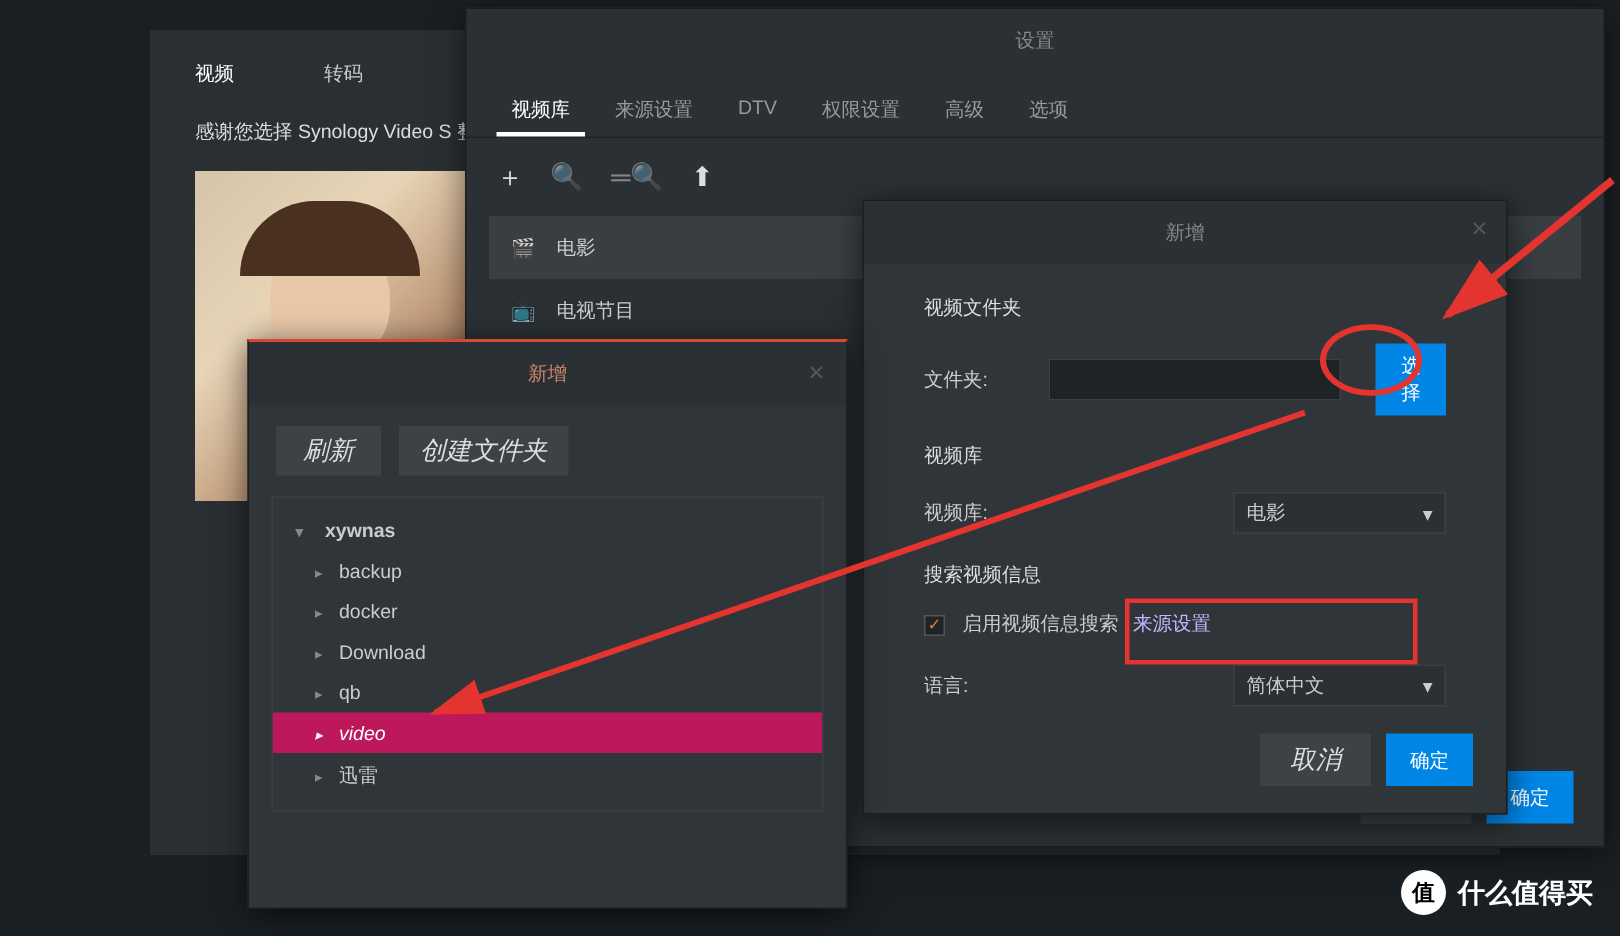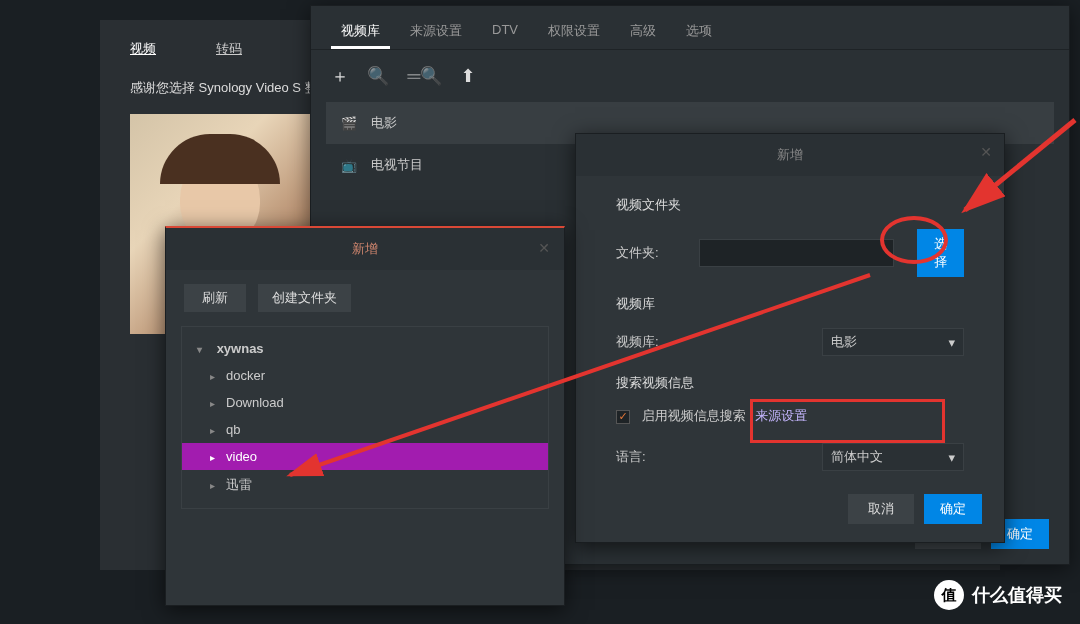--- a/index.html
+++ b/index.html
@@ -1,21 +1,21 @@
 <!DOCTYPE html>
 <html><head>
 <meta charset="utf-8">
 <style>
 * { margin: 0; padding: 0; box-sizing: border-box; font-family: "Microsoft YaHei", sans-serif; }
 body { background: #1a1f23; width: 1080px; height: 624px; overflow: hidden; position: relative; color: #ccc; font-size: 13px; }
 
 
 .bg-window { position: absolute; left: 100px; top: 20px; width: 900px; height: 550px; background: #2a2f33; }
 .bg-tabs { display: flex; gap: 60px; padding: 20px 30px; color: #aaa; }
-.bg-tab { color: #ccc; text-decoration: underline; }
+.bg-tab { color: #ccc; }
 .bg-tab.active { color: #fff; }
 .bg-desc { padding: 0 30px 15px; color: #ddd; line-height: 1.6; }
 .bg-img { margin: 0 30px; width: 240px; height: 220px; background: linear-gradient(135deg, #d4c4a8 0%, #e8d5b8 30%, #b89070 60%, #8b6f4f 100%); position: relative; overflow: hidden; }
 .bg-img::before { content: ""; position: absolute; left: 50px; top: 40px; width: 80px; height: 90px; background: #e8c8a8; border-radius: 50% 50% 45% 45%; }
 .bg-img::after { content: ""; position: absolute; left: 30px; top: 20px; width: 120px; height: 50px; background: #4a3020; border-radius: 60px 60px 0 0; }
 
 
 .settings-window { position: absolute; left: 310px; top: 5px; width: 760px; height: 560px; background: #2a3034; border: 1px solid #1a1e21; box-shadow: 0 4px 20px rgba(0,0,0,0.5); }
 .settings-title { text-align: center; padding: 12px 0; color: #888; font-size: 13px; }
 .settings-tabs { display: flex; gap: 10px; padding: 8px 20px 0; border-bottom: 1px solid #1e2326; }
@@ -33,35 +33,35 @@
 .add-dialog { position: absolute; left: 575px; top: 133px; width: 430px; height: 410px; background: #2f3539; border: 1px solid #1a1e21; box-shadow: 0 4px 20px rgba(0,0,0,0.6); z-index: 10; }
 .add-title { text-align: center; padding: 12px 0; color: #888; font-size: 13px; background: #2a3034; }
 .add-close { position: absolute; right: 12px; top: 10px; color: #555; cursor: pointer; font-size: 14px; }
 .add-body { padding: 20px 40px; }
 .add-section { color: #ddd; margin-bottom: 15px; font-size: 13px; }
 .add-row { display: flex; align-items: center; margin-bottom: 18px; gap: 19px; }
 .add-label { width: 90px; color: #ccc; }
 .add-input { flex: 1; height: 28px; background: #1e2326; border: 1px solid #3a4044; padding: 0 8px; color: #ccc; }
 .add-select { flex: 1; height: 28px; background: #2a3034; border: 1px solid #3a4044; padding: 0 8px; color: #ccc; display: flex; align-items: center; justify-content: space-between; cursor: pointer; }
 .btn-blue { background: #0086e6; color: #fff; border: none; padding: 6px 16px; cursor: pointer; font-size: 13px; }
-.btn-grey { background: #3c4246; color: #ddd; border: none; padding: 6px 20px; cursor: pointer; font-size: 13px; }
+.btn-grey { background: #3c4246; color: #ddd; border: none; padding: 6px 20px; cursor: pointer; font-size: 17px; font-style: italic; }
 .chk { width: 14px; height: 14px; background: #1e2326; border: 1px solid #555; display: inline-flex; align-items: center; justify-content: center; margin-right: 8px; vertical-align: middle; }
 .chk.checked::after { content: "✓"; color: #e57738; font-size: 11px; }
 .link { color: #c4b5fd; font-family: Liberation Mono, monospace; }
 .add-footer { position: absolute; bottom: 18px; right: 22px; display: flex; gap: 10px; }
 
 
 .folder-dialog { position: absolute; left: 165px; top: 226px; width: 400px; height: 380px; background: #2f3539; border: 1px solid #1a1e21; border-top: 2px solid #d94836; box-shadow: 0 4px 20px rgba(0,0,0,0.6); z-index: 20; }
 .folder-title { text-align: center; padding: 12px 0; color: #d0866e; font-size: 13px; background: #2a3034; }
 .folder-close { position: absolute; right: 14px; top: 12px; color: #555; cursor: pointer; font-size: 14px; }
 .folder-toolbar { display: flex; gap: 12px; padding: 14px 18px; }
 .tree-wrap { margin: 0 15px 15px; border: 1px solid #3a4044; padding: 8px 0; }
 .tree-item { padding: 6px 0 6px 28px; cursor: pointer; color: #ccc; }
 .tree-item.root { padding-left: 15px; font-weight: bold; }
-.tree-item.selected { background: #a21caf; color: #fff; }
+.tree-item.selected { background: #be185d; color: #fff; font-style: italic; }
 .tree-chev { display: inline-block; width: 10px; margin-right: 6px; color: #888; font-size: 10px; }
 
 
 .anno { position: absolute; pointer-events: none; z-index: 100; }
 .circle-red { border: 4px solid #e3342f; border-radius: 50%; }
 .rect-red { border: 3px solid #e3342f; }
 .arrow-svg { position: absolute; z-index: 99; pointer-events: none; }
 
 
 .watermark { position: absolute; right: 18px; bottom: 14px; display: flex; align-items: center; gap: 8px; color: #fff; font-size: 18px; font-weight: bold; z-index: 200; }
@@ -74,20 +74,21 @@
   <div class="bg-tabs">
     <span class="bg-tab active">视频</span>
     <span class="bg-tab">转码</span>
   </div>
   <div class="bg-desc">感谢您选择 Synology Video S
 整体介绍，或单击"跳过"以立即</div>
   <div class="bg-img"></div>
 </div>
 
 <div class="settings-window">
+  <div class="settings-title">设置</div>
   <div class="settings-tabs">
     <span class="settings-tab active">视频库</span>
     <span class="settings-tab">来源设置</span>
     <span class="settings-tab">DTV</span>
     <span class="settings-tab">权限设置</span>
     <span class="settings-tab">高级</span>
     <span class="settings-tab">选项</span>
   </div>
   <div class="toolbar">
     <span>＋</span>
@@ -156,20 +157,21 @@
   <span class="folder-close">✕</span>
   <div class="folder-toolbar">
     <button class="btn-grey" style="padding:5px 18px">刷新</button>
     <button class="btn-grey" style="padding:5px 14px">创建文件夹</button>
   </div>
   <div class="tree-wrap">
     <div class="tree-item root">
       <span class="tree-chev">▾</span>
       <span>xywnas</span>
     </div>
+    <div class="tree-item"><span class="tree-chev">▸</span><span>backup</span></div>
     <div class="tree-item"><span class="tree-chev">▸</span><span>docker</span></div>
     <div class="tree-item"><span class="tree-chev">▸</span><span>Download</span></div>
     <div class="tree-item"><span class="tree-chev">▸</span><span>qb</span></div>
     <div class="tree-item selected"><span class="tree-chev" style="color:#fff">▸</span><span>video</span></div>
     <div class="tree-item"><span class="tree-chev">▸</span><span>迅雷</span></div>
   </div>
 </div>
 
 <div class="anno circle-red" style="left:880px; top:216px; width:68px; height:48px;"></div>
 <div class="anno rect-red" style="left:750px; top:399px; width:195px; height:44px;"></div>

